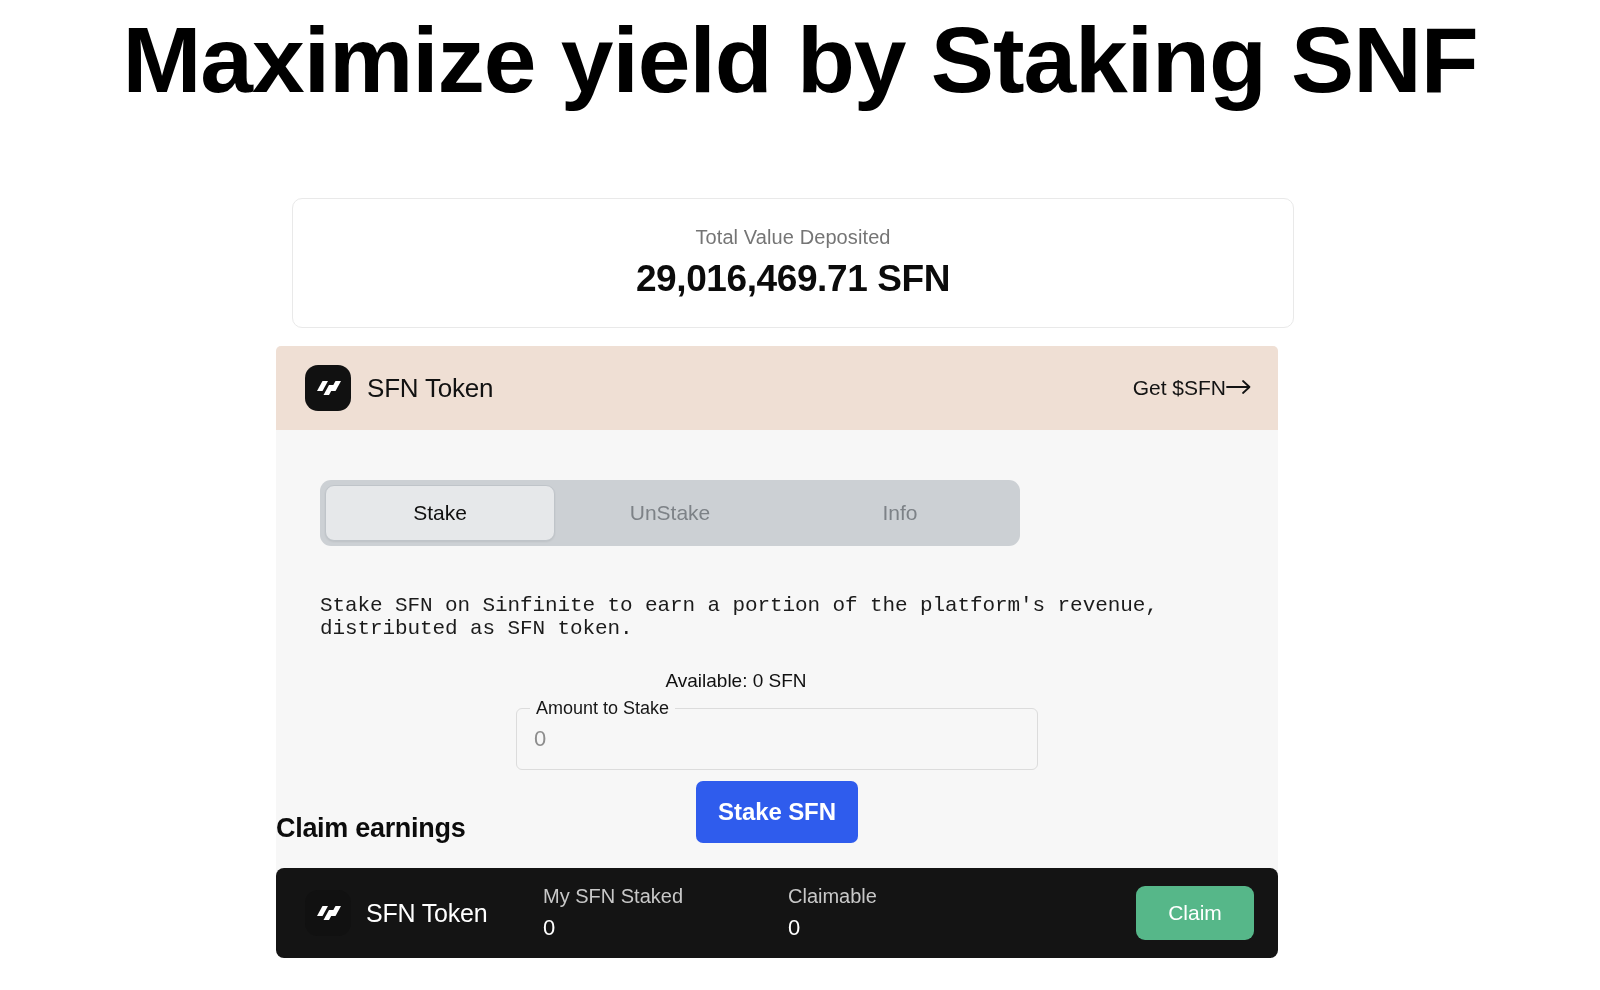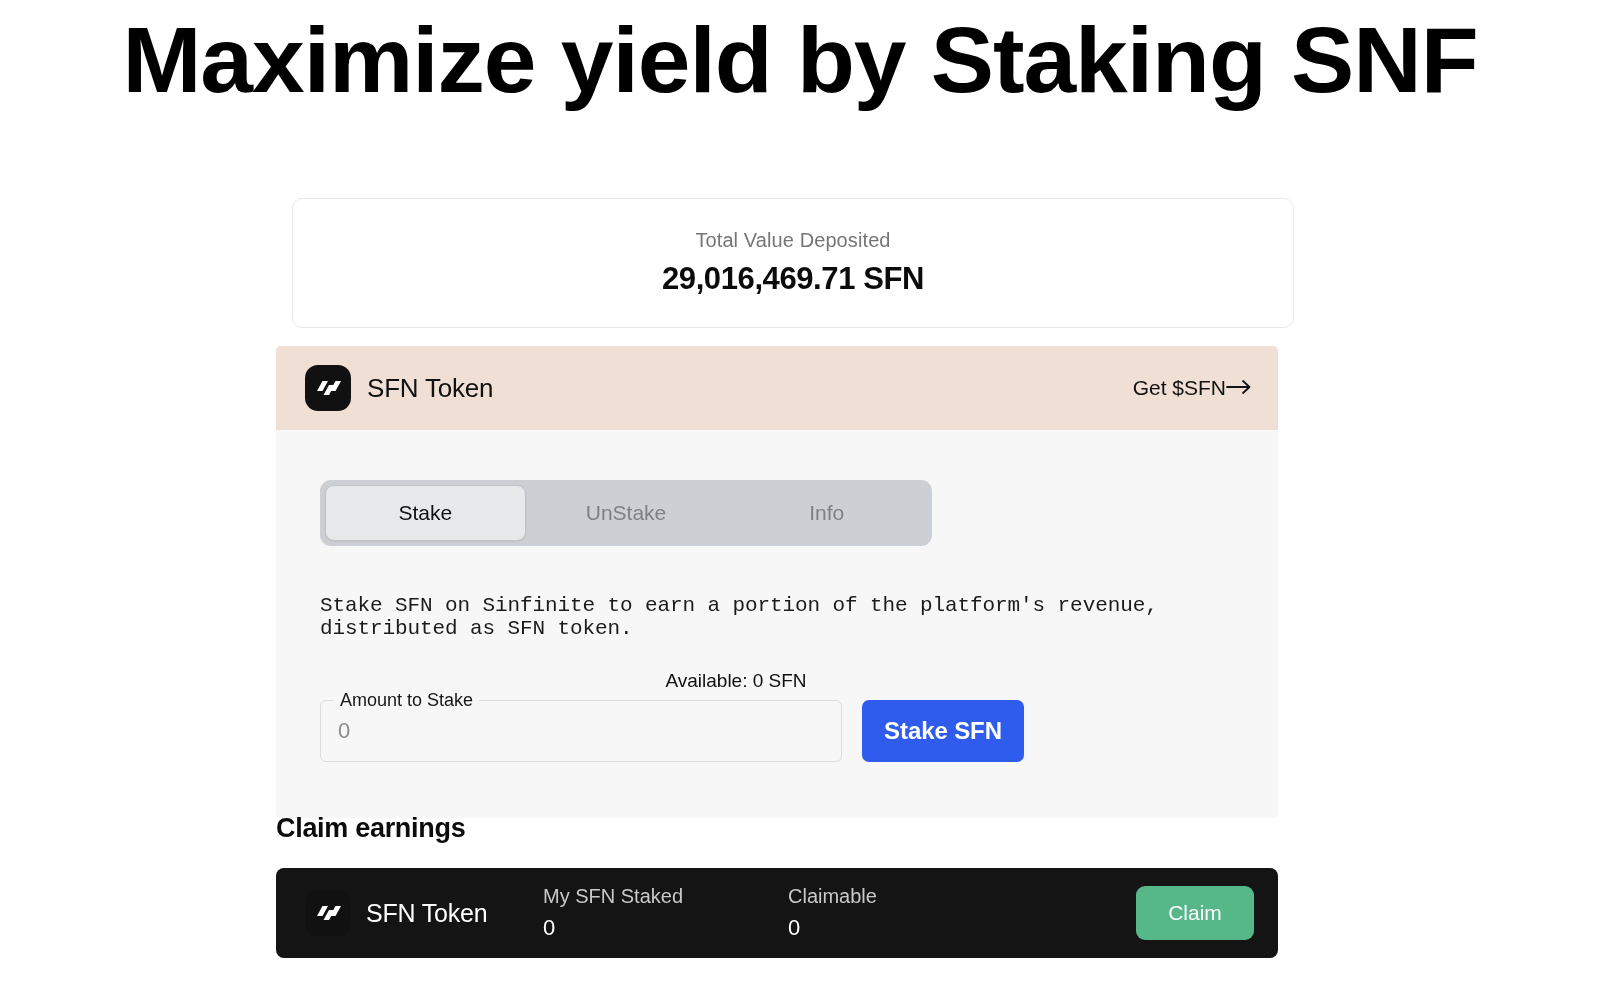--- a/index.html
+++ b/index.html
@@ -47,21 +47,21 @@
     justify-content: center;
     gap: 9px;
   }
   .stat-label {
     font-size: 20px;
     color: #757575;
     font-weight: 400;
     letter-spacing: 0.1px;
   }
   .stat-value {
-    font-size: 31px;
+    font-size: 37px;
     font-weight: 700;
     color: #0b0b0b;
     letter-spacing: -0.4px;
   }
 
   
   .panel {
     position: absolute;
     left: 276px; top: 346px;
     width: 1002px;
@@ -98,21 +98,21 @@
     color: #131313;
     text-decoration: none;
     cursor: pointer;
   }
   .arrow-right-icon { display: block; }
 
   .panel-body { padding: 50px 44px 56px 44px; }
 
   
   .tabs {
-    width: 612px;
+    width: 700px;
     height: 66px;
     background: #ccd0d4;
     border-radius: 11px;
     display: flex;
     align-items: center;
     padding: 5px;
   }
   .tab {
     flex: 1 1 0;
     height: 56px;
@@ -146,24 +146,25 @@
     margin-top: 30px;
     text-align: center;
     width: 522px;
     margin-left: 0;
     font-size: 19px;
     color: #101010;
     position: relative;
     left: 155px;
   }
   .input-row {
-    margin-top: 8px;
-    display: flex;
-    align-items: center;
-    gap: 20px;
+    margin-top: 16px;
+    display: flex;
+    align-items: center;
+    gap: 11px;
+    flex-direction: column;
   }
   .field {
     position: relative;
     width: 522px;
     height: 62px;
   }
   .field-outline {
     position: absolute;
     inset: 0;
     border: 1px solid #dcdcdc;

